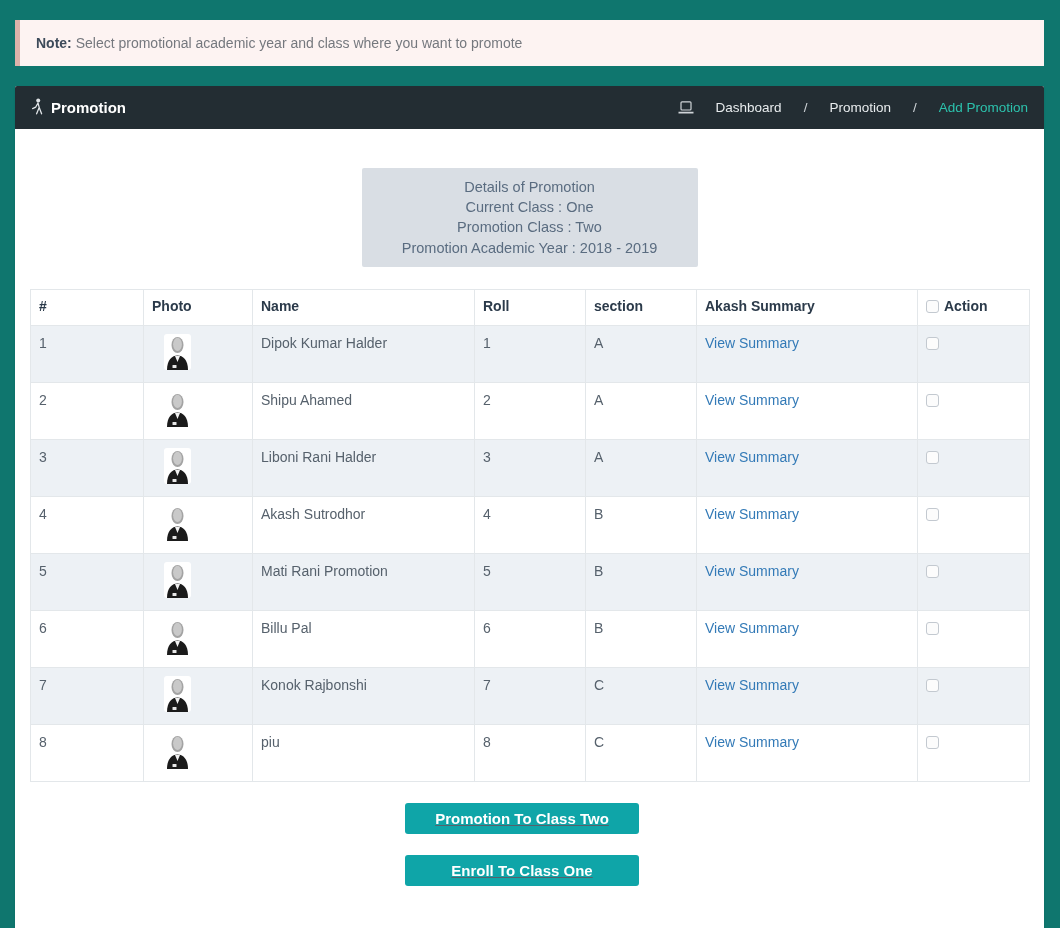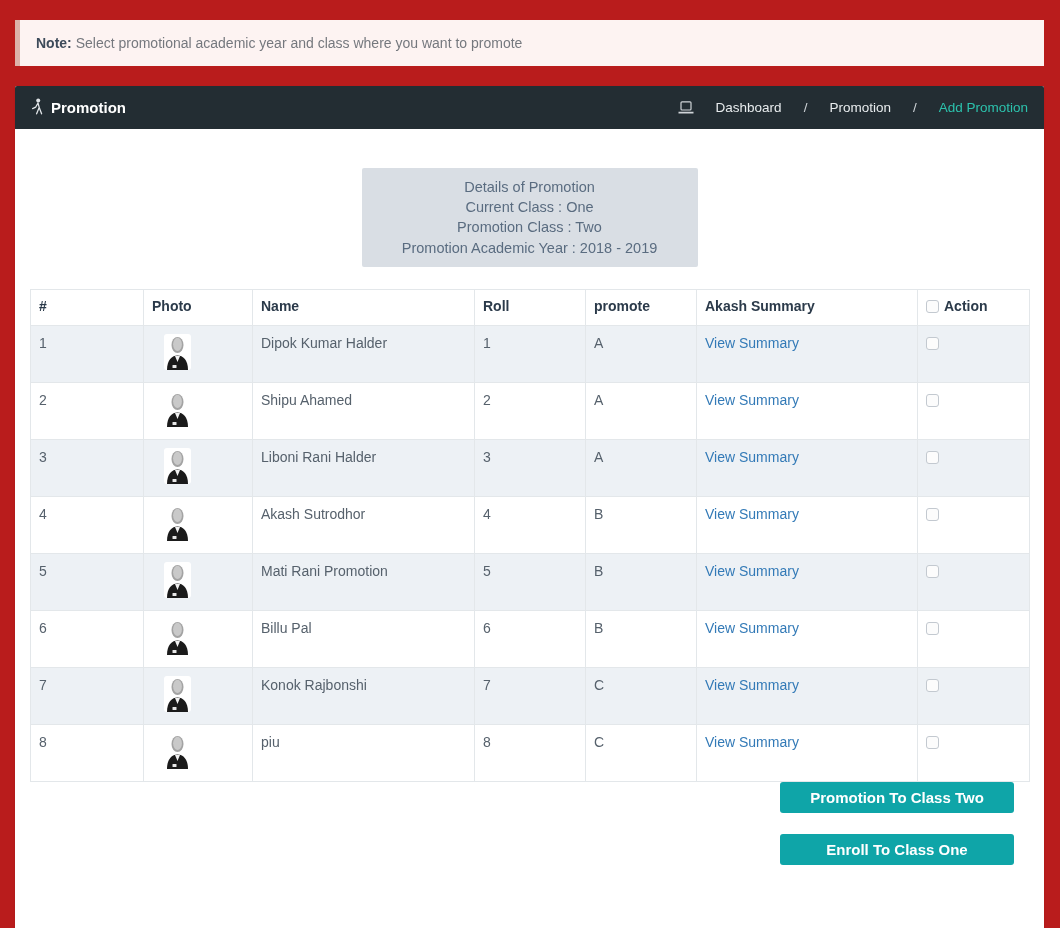--- a/index.html
+++ b/index.html
@@ -3,21 +3,21 @@
 <meta charset="utf-8">
 <style>
   * { box-sizing: border-box; margin: 0; padding: 0; }
   html,body { width:1060px; height:928px; }
   body {
     font-family: "Liberation Sans","DejaVu Sans",sans-serif;
     font-size: 14px;
     background: #eef0f5;
     color: #56616c;
   }
-  .page { width:1060px; height:928px; background:#b91c1c; overflow:hidden; }
+  .page { width:1060px; height:928px; background:#0f766e; overflow:hidden; }
 
   
   .note-banner {
     margin: 20px 16px 0 15px;
     background: #fdf3f2;
     border-left: 5px solid #ddb2aa;
     padding: 15px 16px;
     font-size: 14px;
     color: #75787e;
   }
@@ -107,23 +107,25 @@
     vertical-align: -2px;
     margin: 0;
     cursor: pointer;
   }
   th .cb { margin-right: 5px; }
 
   
   .btn-stack {
     display: flex;
     flex-direction: column;
-    align-items: flex-end;
+    align-items: center;
     gap: 21px;
+    margin-top: 21px;
     padding-right: 15px;
+    text-decoration: underline;
   }
   .btn-teal {
     width: 234px;
     height: 31px;
     background: #0fa5a8;
     color: #fff;
     border: none;
     border-radius: 3px;
     font-family: "Liberation Sans","DejaVu Sans",sans-serif;
     font-size: 15px;
@@ -176,21 +178,21 @@
         <div>Promotion Academic Year : 2018 - 2019</div>
       </div>
 
       <table class="students">
         <thead>
           <tr>
             <th class="c-num">#</th>
             <th class="c-photo">Photo</th>
             <th class="c-name">Name</th>
             <th class="c-roll">Roll</th>
-            <th class="c-sect">promote</th>
+            <th class="c-sect">section</th>
             <th class="c-summ">Akash Summary</th>
             <th class="c-act"><input type="checkbox" class="cb" style=""><span>Action</span></th>
           </tr>
         </thead>
         <tbody id="students-tbody">
   <tr class="odd">
     <td class="c-num v-num">1</td>
     <td class="c-photo">
       <span class="avatar">
         <svg width="27" height="36" viewBox="0 0 27 36">

